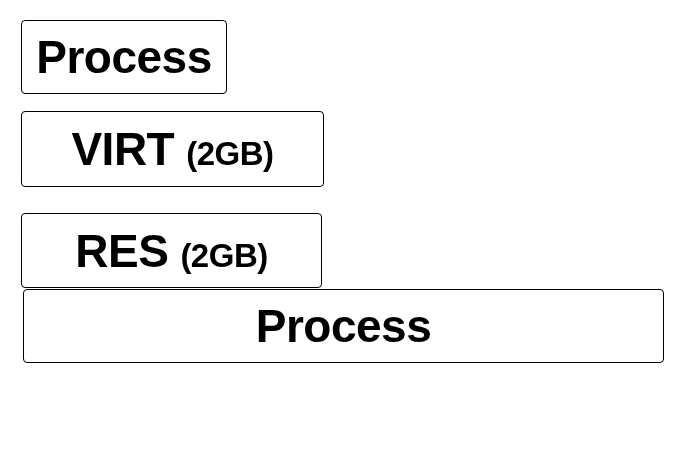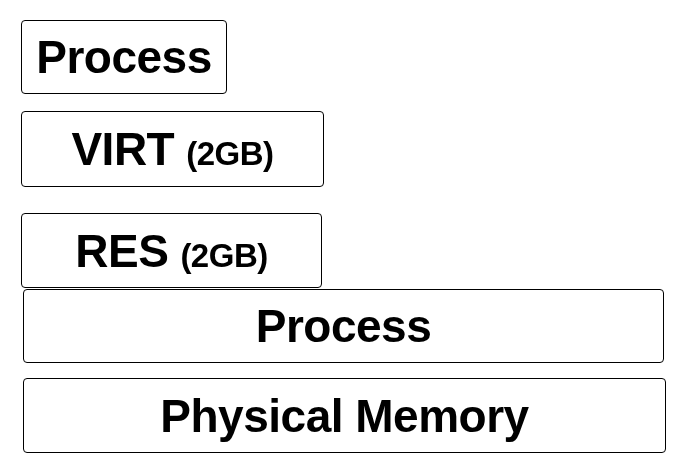--- a/index.html
+++ b/index.html
@@ -68,19 +68,14 @@
       <span class="main">RES</span><span class="sub">(2GB)</span>
     </span>
   </div>
 
   <div class="box" style="left:23px; top:289px; width:641px; height:74px;">
     <span class="line">
       <span class="main">Process</span>
     </span>
   </div>
 
-  <div class="box" style="left:23px; top:378px; width:643px; height:75px;">
-    <span class="line">
-      <span class="main">Physical Memory</span>
-    </span>
-  </div>
 
 </div>
 
 </body></html>

